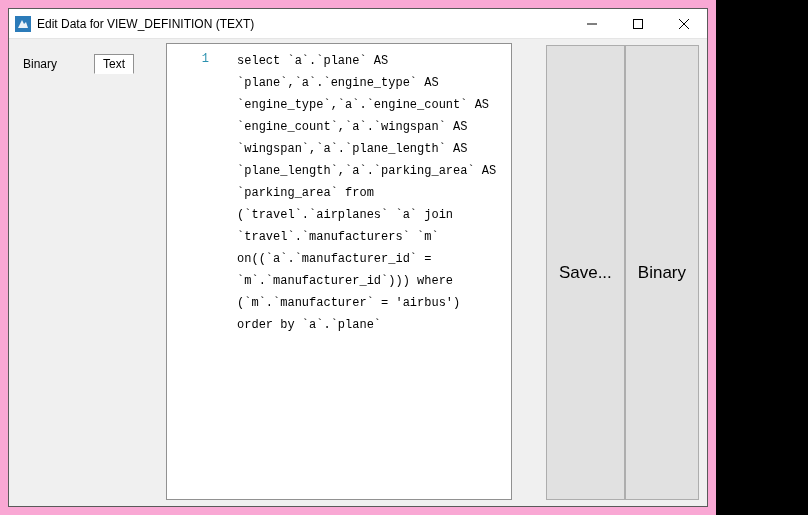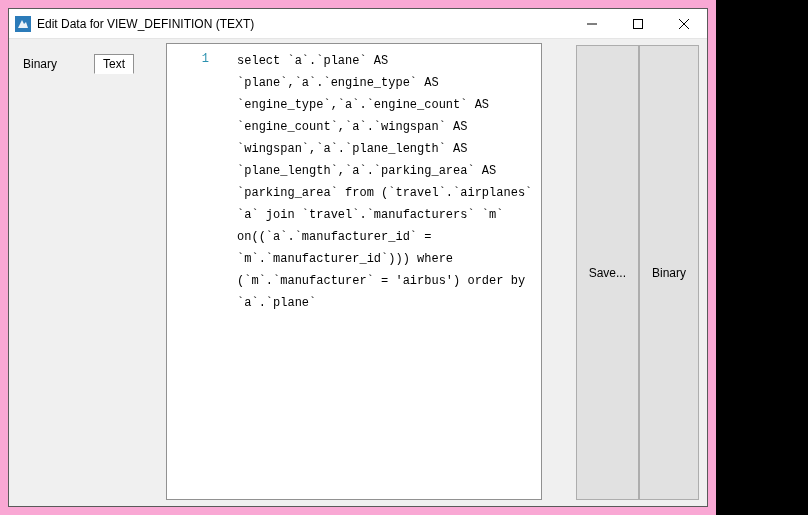--- a/index.html
+++ b/index.html
@@ -133,21 +133,21 @@
   .button-row {
     display: flex;
     justify-content: space-between;
     padding: 2px 2px 0 2px;
   }
   .btn {
     min-width: 56px;
     padding: 3px 12px;
     background: #e1e1e1;
     border: 1px solid #adadad;
-    font-size: 12px;
+    font-size: 17px;
     font-family: inherit;
     color: #000;
     cursor: default;
     text-align: center;
   }
 </style>
 </head>
 <body>
 
 <div class="outer-frame">

